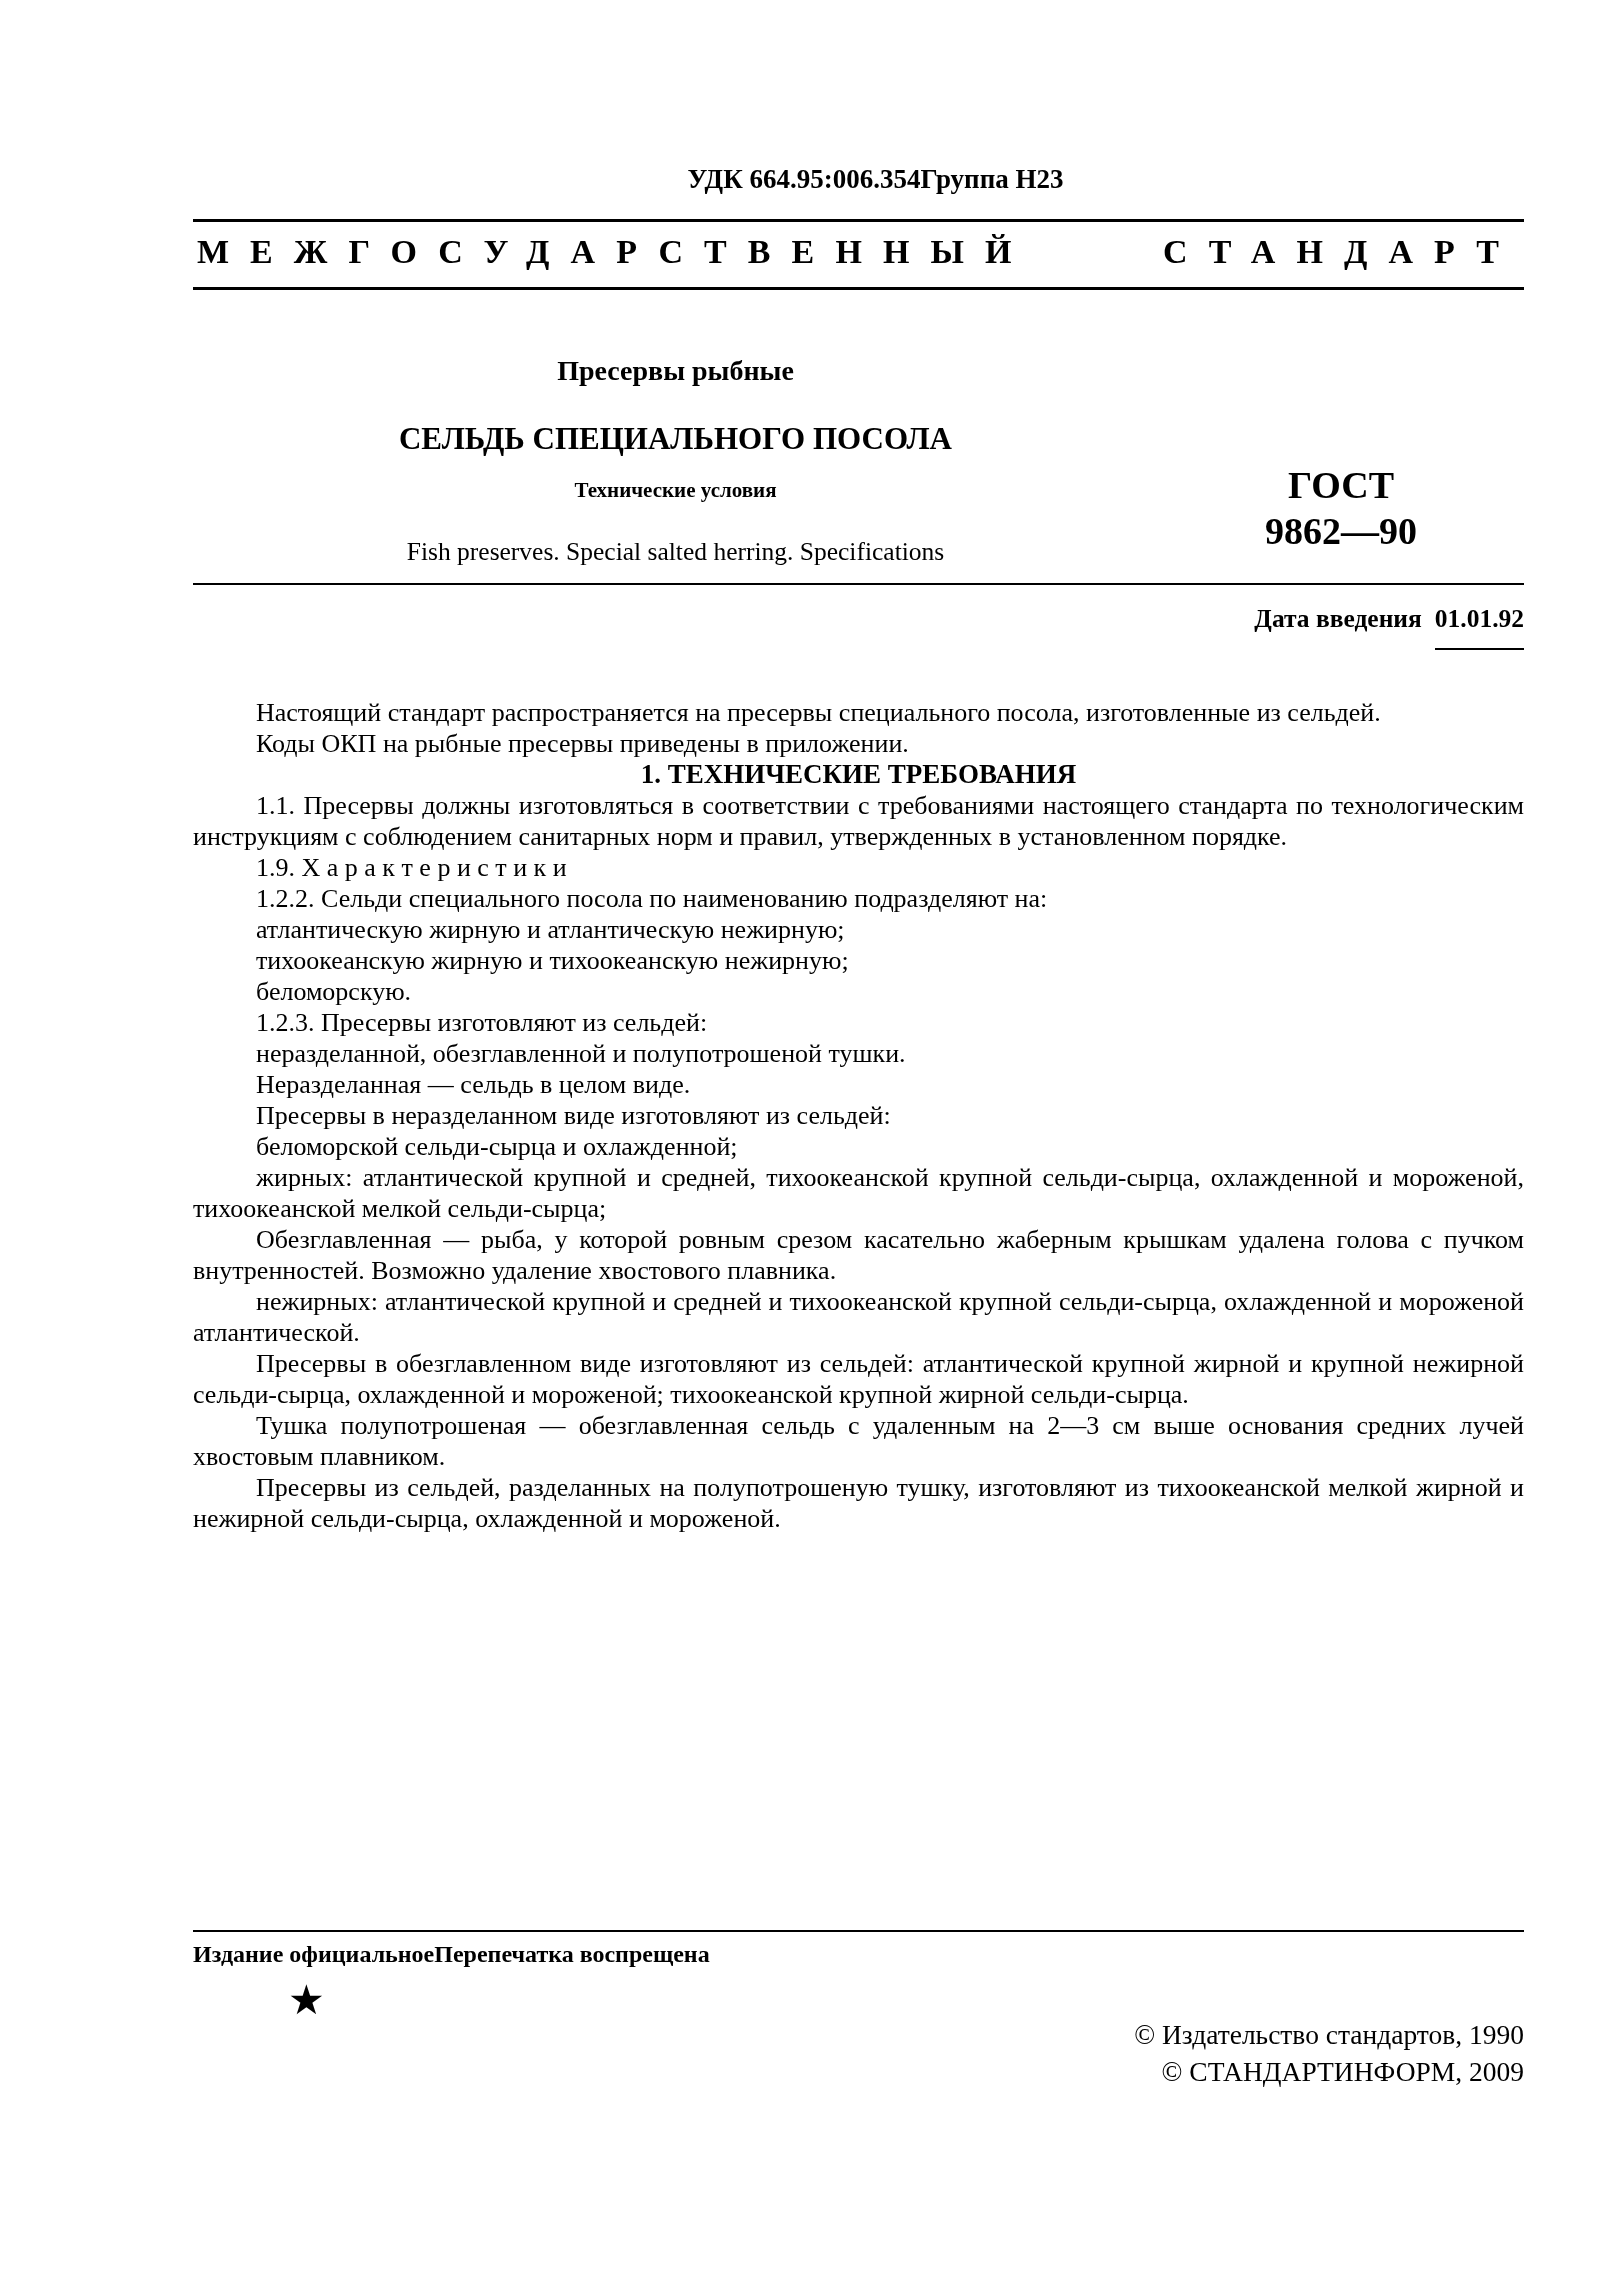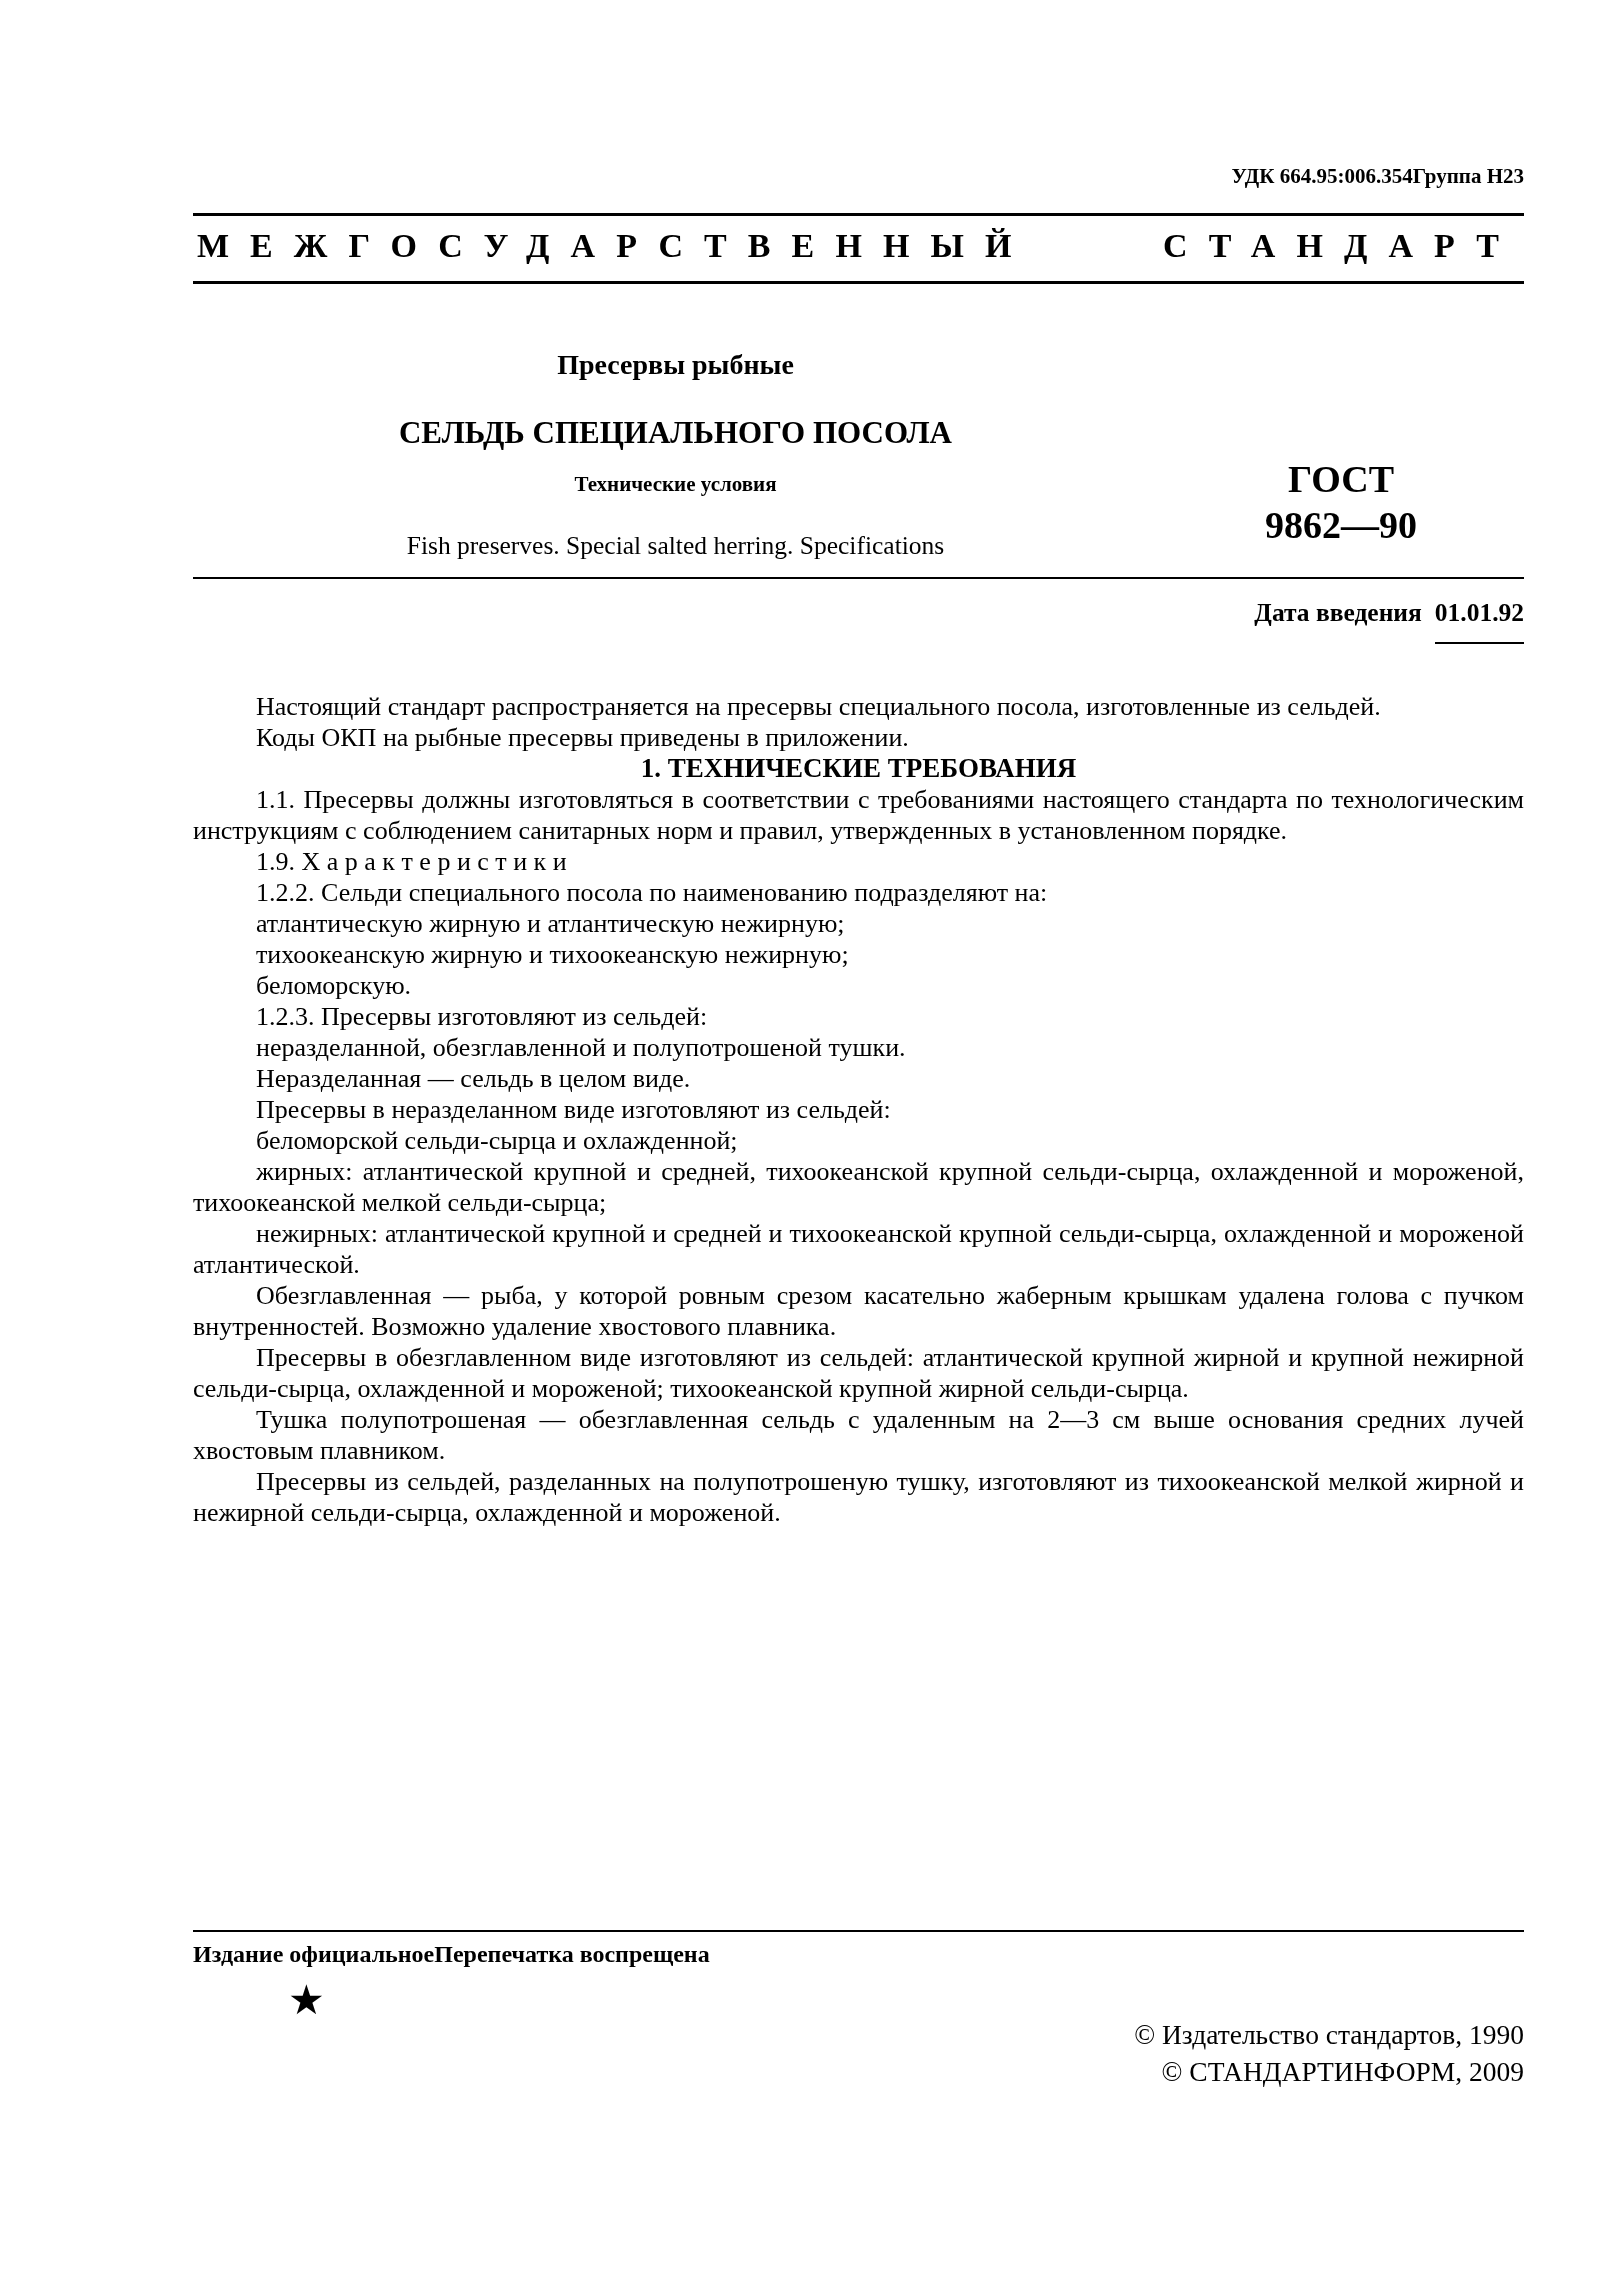--- a/index.html
+++ b/index.html
@@ -14,23 +14,23 @@
   }
   .content {
     position: absolute;
     left: 193px;
     right: 99px;
     top: 0;
   }
   
   .meta-row {
     display: flex;
-    justify-content: flex-end;
+    justify-content: center;
     font-weight: bold;
-    font-size: 21px;
+    font-size: 27px;
     margin-top: 164px;
     margin-left: 34px;
   }
   
   .banner {
     margin-top: 23.6px;
     border-top: 3.9px solid #000;
     border-bottom: 3.9px solid #000;
     padding: 11.8px 3.9px 15.7px 3.9px;
   }
@@ -163,22 +163,22 @@
       <p>1.2.2. Сельди специального посола по наименованию подразделяют на:</p>
       <p>атлантическую жирную и атлантическую нежирную;</p>
       <p>тихоокеанскую жирную и тихоокеанскую нежирную;</p>
       <p>беломорскую.</p>
       <p>1.2.3. Пресервы изготовляют из сельдей:</p>
       <p>неразделанной, обезглавленной и полупотрошеной тушки.</p>
       <p>Неразделанная — сельдь в целом виде.</p>
       <p>Пресервы в неразделанном виде изготовляют из сельдей:</p>
       <p>беломорской сельди-сырца и охлажденной;</p>
       <p>жирных: атлантической крупной и средней, тихоокеанской крупной сельди-сырца, охлажденной и мороженой, тихоокеанской мелкой сельди-сырца;</p>
+      <p>Обезглавленная — рыба, у которой ровным срезом касательно жаберным крышкам удалена голова с пучком внутренностей. Возможно удаление хвостового плавника.</p>
       <p>нежирных: атлантической крупной и средней и тихоокеанской крупной сельди-сырца, охлажденной и мороженой атлантической.</p>
-      <p>Обезглавленная — рыба, у которой ровным срезом касательно жаберным крышкам удалена голова с пучком внутренностей. Возможно удаление хвостового плавника.</p>
       <p>Пресервы в обезглавленном виде изготовляют из сельдей: атлантической крупной жирной и крупной нежирной сельди-сырца, охлажденной и мороженой; тихоокеанской крупной жирной сельди-сырца.</p>
       <p>Тушка полупотрошеная — обезглавленная сельдь с удаленным на 2—3 см выше основания средних лучей хвостовым плавником.</p>
       <p>Пресервы из сельдей, разделанных на полупотрошеную тушку, изготовляют из тихоокеанской мелкой жирной и нежирной сельди-сырца, охлажденной и мороженой.</p>
     </div>
   </div>
 
   <div class="footer">
     <div class="footer-row">
       <span>Издание официальное</span>
       <span>Перепечатка воспрещена</span>

